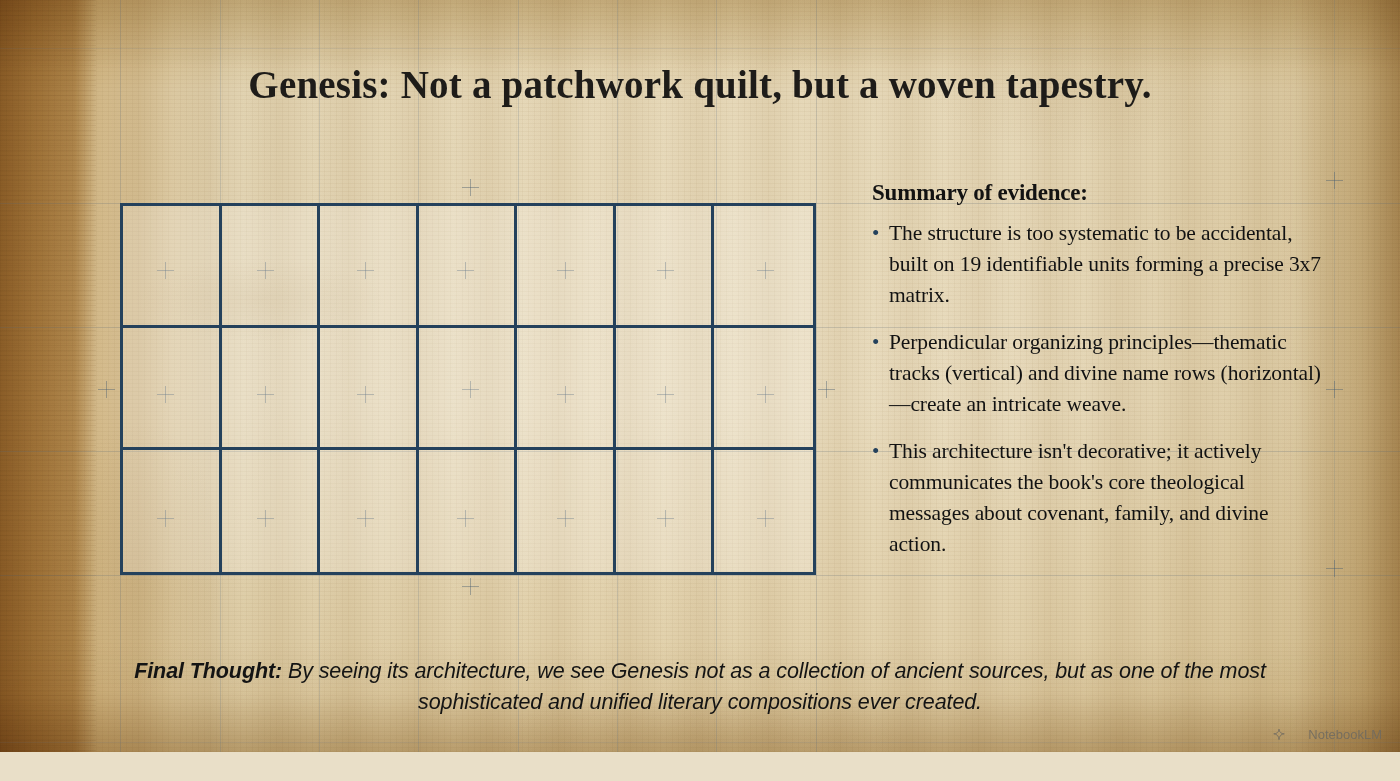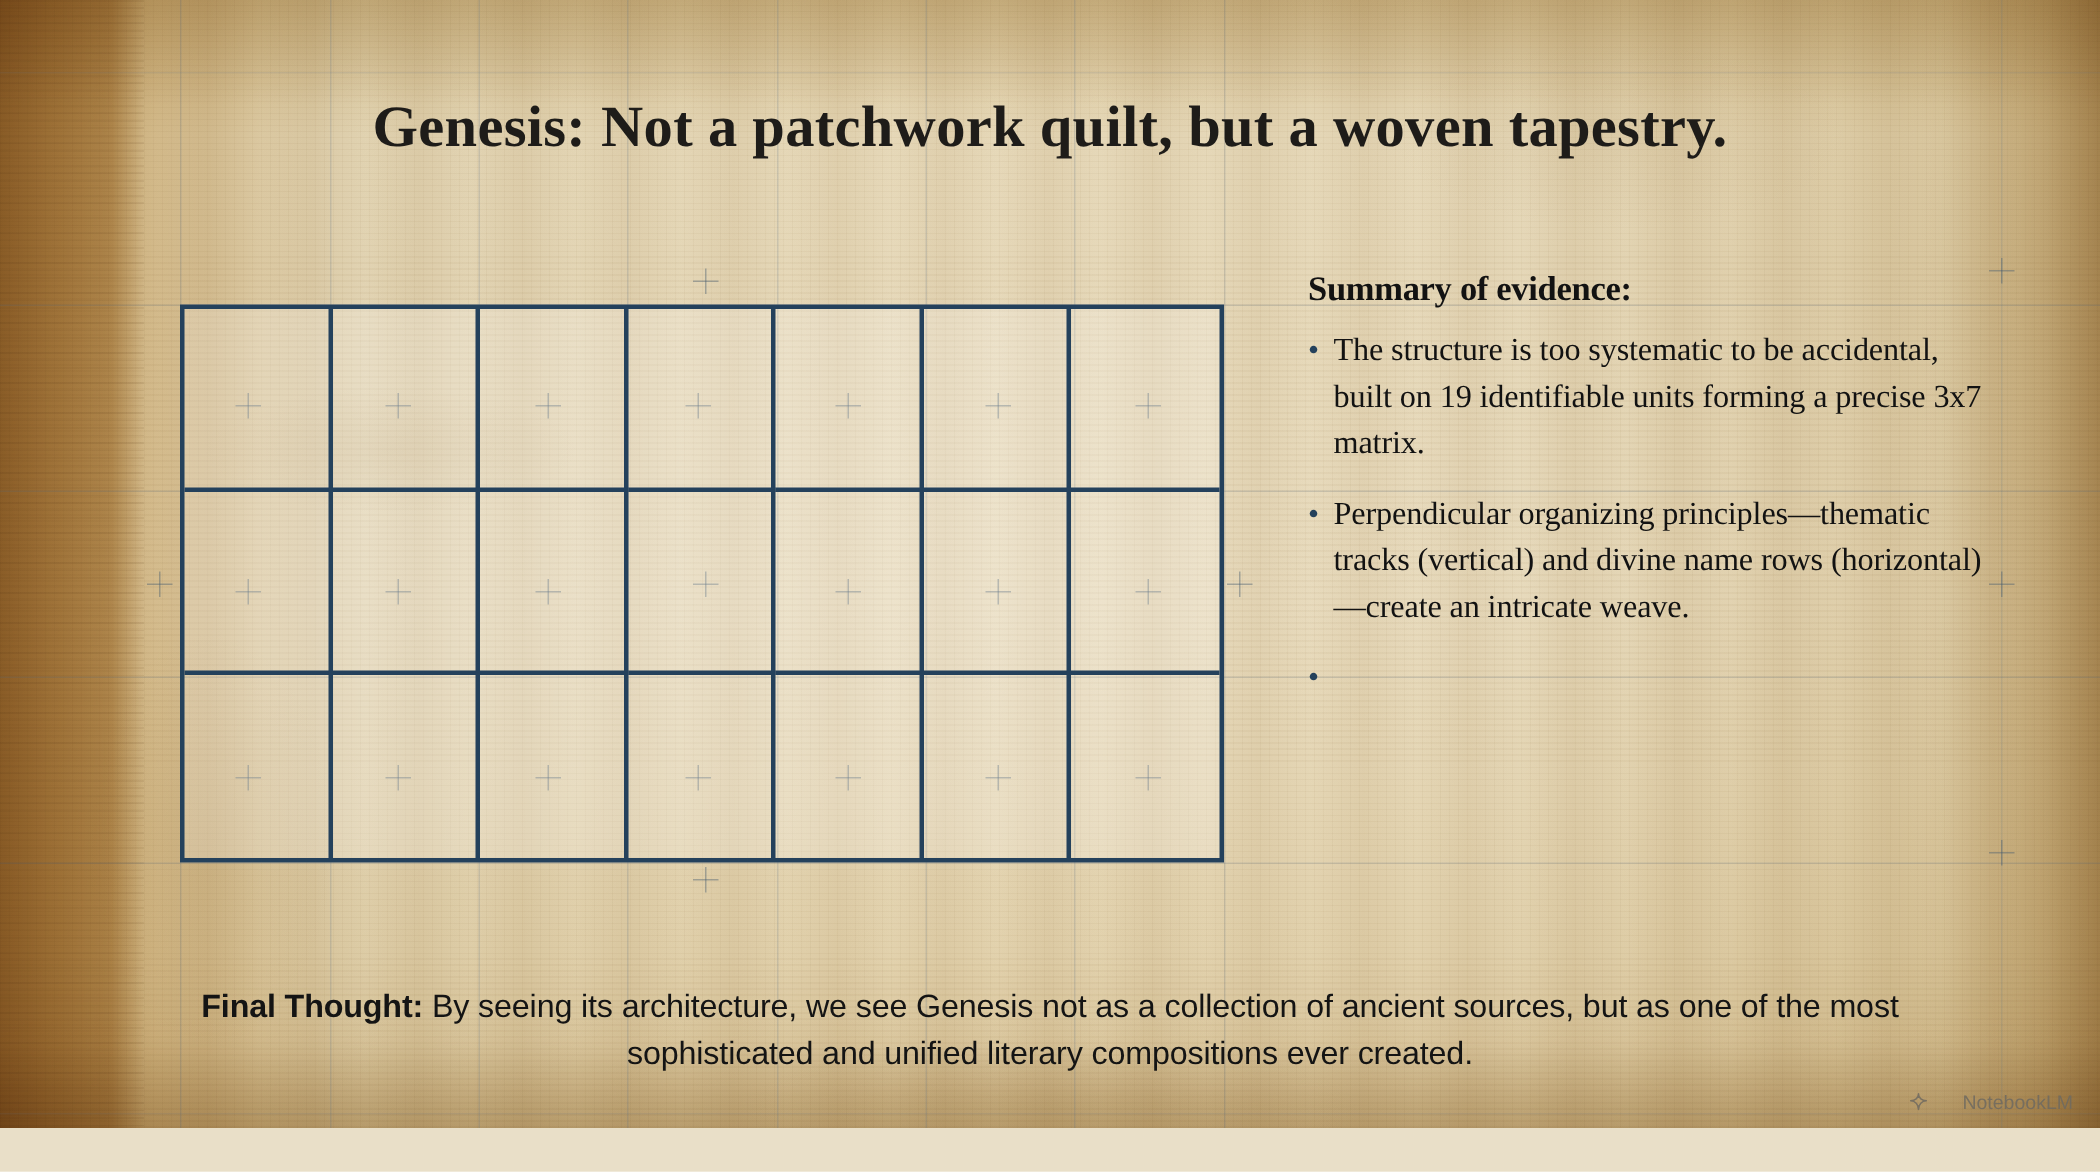--- a/index.html
+++ b/index.html
@@ -192,20 +192,21 @@
   .final {
     position: absolute;
     left: 120px;
     right: 120px;
     top: 656px;
     text-align: center;
     font-size: 21.5px;
     line-height: 31px;
     color: #141414;
     letter-spacing: -0.1px;
+    font-style: italic;
   }
   .final b { font-weight: 700; }
 
   
   .watermark {
     position: absolute;
     right: 18px;
     bottom: 10px;
     display: flex;
     align-items: center;
@@ -308,20 +309,21 @@
       <li>
         <span class="bullet">•</span>
         <span>The structure is too systematic to be accidental, built on 19 identifiable units forming a precise 3x7 matrix.</span>
       </li>
       <li>
         <span class="bullet">•</span>
         <span>Perpendicular organizing principles—thematic tracks (vertical) and divine name rows (horizontal)—create an intricate weave.</span>
       </li>
       <li>
         <span class="bullet">•</span>
+        <span>This architecture isn't decorative; it actively communicates the book's core theological messages about covenant, family, and divine action.</span>
       </li>
     </ul>
   </div>
 
   <div class="final">
     <b>Final Thought:</b><span> By seeing its architecture, we see Genesis not as a collection of ancient sources, but as one of the most sophisticated and unified literary compositions ever created.</span>
   </div>
 
   <div class="watermark">
     <span>

